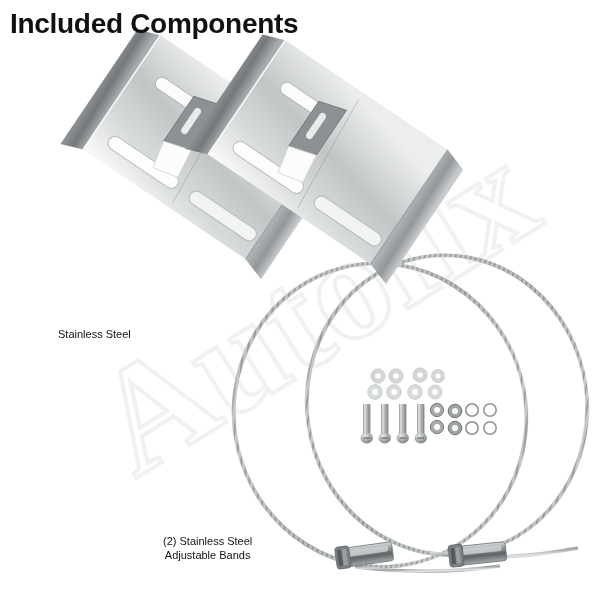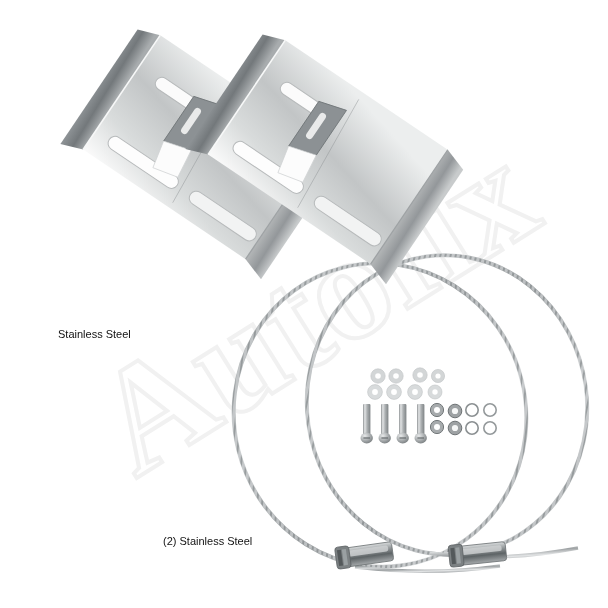--- a/index.html
+++ b/index.html
@@ -283,23 +283,25 @@
       </g>
       <g>
         <circle cx="472" cy="428" r="6.2" fill="none" stroke="#8b9092" stroke-width="1.6"></circle>
       </g>
       <g>
         <circle cx="490" cy="428" r="6.2" fill="none" stroke="#94999b" stroke-width="1.6"></circle>
       </g>
     </g>
   </svg>
 
+  <div class="title">Included Components</div>
 
   <div class="caption" id="caption-brackets">
     <div>Stainless Steel</div>
   </div>
 
 
   <div class="caption" id="caption-bands">
     <div>(2) Stainless Steel</div>
+    <div>Adjustable Bands</div>
   </div>
 
 </div>
 
 </body></html>

